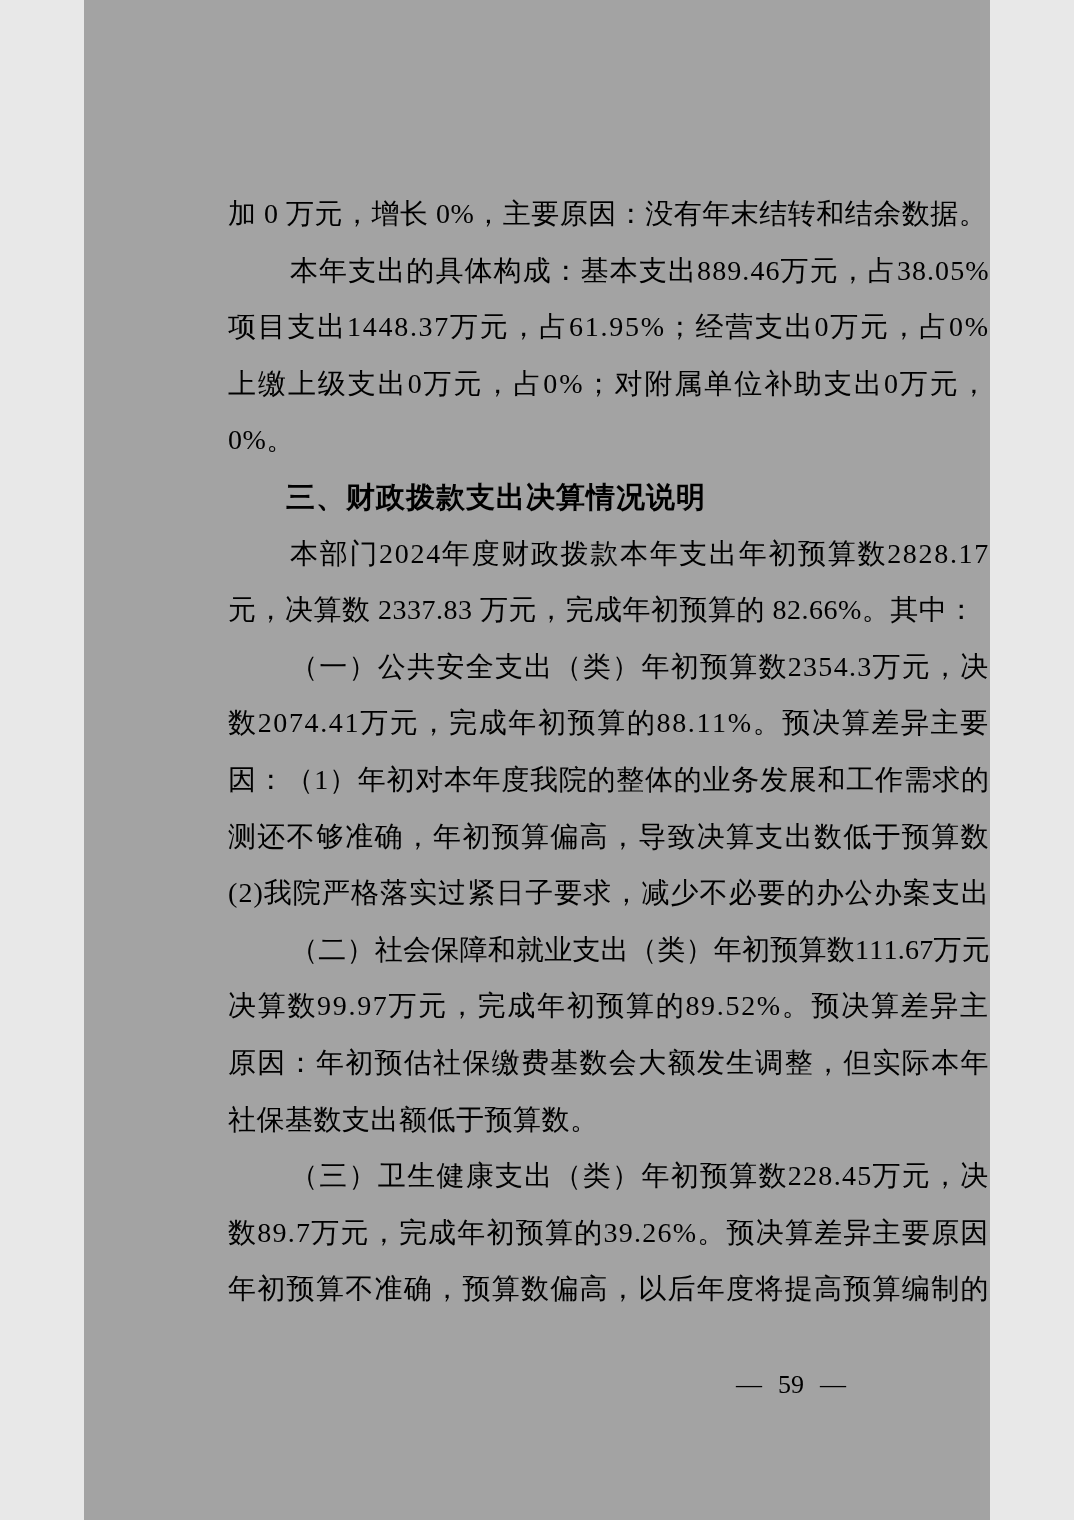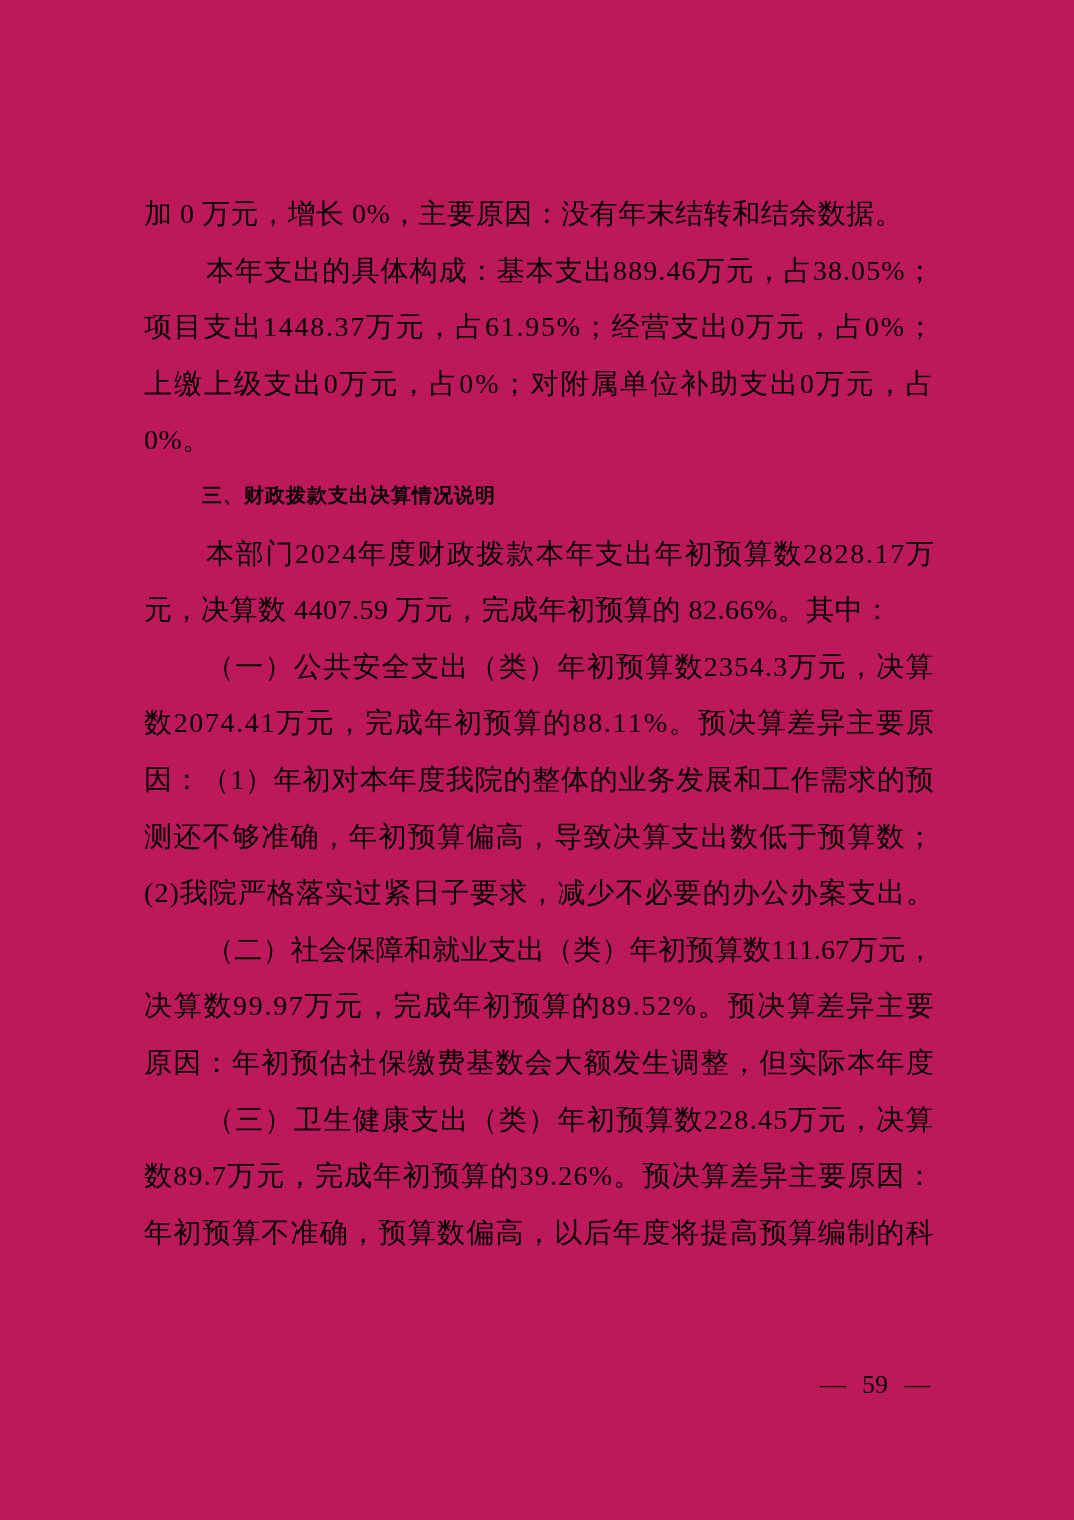--- a/index.html
+++ b/index.html
@@ -1,20 +1,20 @@
 <!DOCTYPE html>
 <html><head>
 <meta charset="utf-8">
 <style>
   html, body { margin: 0; padding: 0; background: #e8e8e8; }
   .page {
     position: relative;
-    width: 1074px;
+    width: 906px;
     height: 1520px;
-    background: #be185d;
+    background: #a3a3a3;
     margin: 0 auto;
     overflow: hidden;
     font-family: "Liberation Serif", "DejaVu Serif", serif;
     color: #000000;
   }
   .textblock {
     position: absolute;
     left: 144px;
     top: 186px;
     width: 790px;
@@ -30,23 +30,23 @@
   .just {
     display: flex;
     justify-content: space-between;
     align-items: center;
     white-space: normal;
     letter-spacing: 0;
     box-sizing: border-box;
   }
   .indent { padding-left: 62px; }
   .heading {
-    font-family: Liberation Mono, monospace;
+    font-family: Liberation Sans, sans-serif;
     font-weight: 700;
-    font-size: 20px;
+    font-size: 29px;
     text-indent: 58px;
     letter-spacing: 1px;
   }
   .footer {
     position: absolute;
     top: 1370px;
     right: 144px;
     font-size: 26px;
     display: inline-flex;
     gap: 16px;
@@ -185,21 +185,21 @@
         <span>数</span>
         <span>2</span>
         <span>8</span>
         <span>2</span>
         <span>8</span>
         <span>.</span>
         <span>1</span>
         <span>7</span>
         <span>万</span>
       </div>
-    <div class="line plain">元，决算数 4407.59 万元，完成年初预算的 82.66%。其中：</div>
+    <div class="line plain">元，决算数 2337.83 万元，完成年初预算的 82.66%。其中：</div>
     <div class="line just indent">
         <span>（</span>
         <span>一</span>
         <span>）</span>
         <span>公</span>
         <span>共</span>
         <span>安</span>
         <span>全</span>
         <span>支</span>
         <span>出</span>
@@ -435,20 +435,21 @@
         <span>调</span>
         <span>整</span>
         <span>，</span>
         <span>但</span>
         <span>实</span>
         <span>际</span>
         <span>本</span>
         <span>年</span>
         <span>度</span>
       </div>
+    <div class="line plain">社保基数支出额低于预算数。</div>
     <div class="line just indent">
         <span>（</span>
         <span>三</span>
         <span>）</span>
         <span>卫</span>
         <span>生</span>
         <span>健</span>
         <span>康</span>
         <span>支</span>
         <span>出</span>

